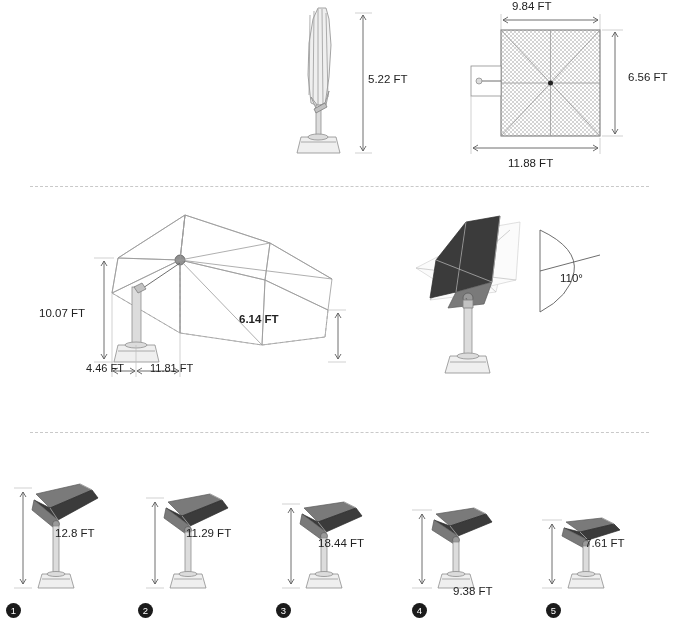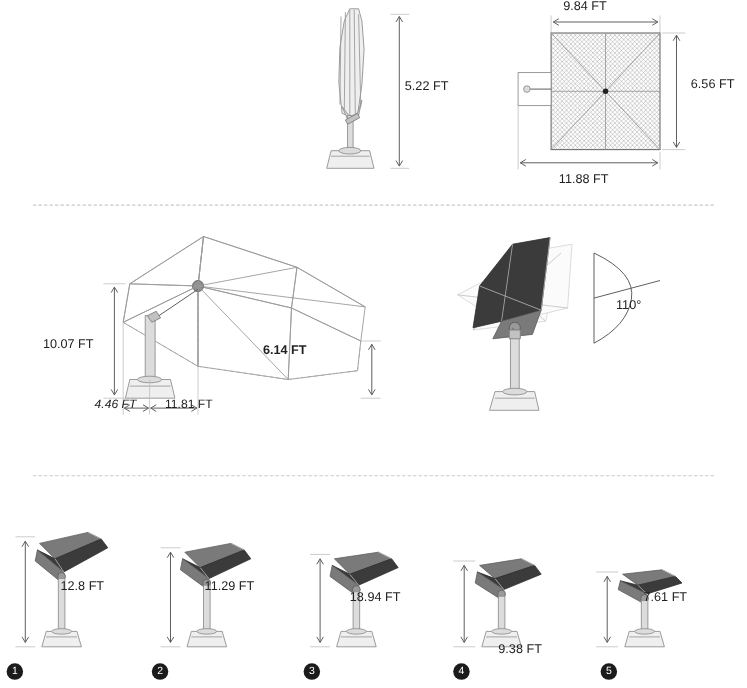--- a/index.html
+++ b/index.html
@@ -114,21 +114,21 @@
     <path class="ln-thin" d="M248 105 L266 105 M248 157 L266 157"></path>
     <path class="ln-dark" d="M258 108 L258 154"></path>
     <path class="ln-dark" d="M255 113 L258 108 L261 113 M255 149 L258 154 L261 149"></path>
 
     <path class="ln-thin" d="M32 88 L32 172 M56 140 L56 172 M100 128 L100 172"></path>
     <path class="ln-dark" d="M33 166 L55 166 M57 166 L99 166"></path>
     <path class="ln-dark" d="M38 163 L33 166 L38 169 M50 163 L55 166 L50 169 M62 163 L57 166 L62 169 M94 163 L99 166 L94 169"></path>
   </svg>
   <div class="abs lbl" style="left:39px;top:294px;margin-top:13px;">10.07 FT</div>
   <div class="abs lbl" style="left:239px;top:313px;font-weight:bold;">6.14 FT</div>
-  <div class="abs lbl-sm" style="left:86px;top:362px;font-style:italic;">4.46 FT</div>
+  <div class="abs lbl-sm" style="left:86px;top:362px;">4.46 FT</div>
   <div class="abs lbl-sm" style="left:150px;top:362px;">11.81 FT</div>
 
   <svg class="abs" style="left:400px;top:200px;" width="230" height="185">
 
     <path class="fill-ghost" d="M30 100 L52 52 L110 30 L96 92 Z"></path>
     <path class="fill-ghost" d="M16 68 L70 40 L110 30 L60 96 Z"></path>
     <path class="fill-ghost" d="M74 30 L120 22 L116 80 L66 92 Z"></path>
     <path class="ln-thin" d="M30 100 L110 30 M16 68 L116 80 M52 52 L96 92 M74 30 L66 92"></path>
 
     <path class="canopy-dk" d="M66 22 L100 16 L92 82 L56 92 Z"></path>
@@ -194,21 +194,21 @@
     <path class="ln-thin" d="M36 28 L44 38 M62 8 L74 14"></path>
     <circle cx="42" cy="42" r="3.5" fill="#9a9a9a" stroke="#5a5a5a" stroke-width=".7"></circle>
     <rect class="fill-m" x="39" y="44" width="6" height="36"></rect>
     <path class="fill-l" d="M28 80 L56 80 L60 94 L24 94 Z"></path>
     <path class="ln" d="M28 85 L56 85"></path>
     <ellipse class="fill-m" cx="42" cy="80" rx="9" ry="2.5"></ellipse>
     <path class="ln-thin" d="M0 10 L18 10 M0 94 L18 94"></path>
     <path class="ln-dark" d="M9 14 L9 90"></path>
     <path class="ln-dark" d="M6 19 L9 14 L12 19 M6 85 L9 90 L12 85"></path>
   </svg>
-  <div class="abs lbl" style="left:318px;top:537px;">18.94 FT</div>
+  <div class="abs lbl" style="left:318px;top:537px;">18.44 FT</div>
   <div class="abs num" style="left:276px;top:603px;">3</div>
 
   <svg class="abs" style="left:412px;top:500px;" width="110" height="96">
     <path class="canopy-md" d="M24 14 L62 8 L74 14 L38 26 Z"></path>
     <path class="canopy-dk" d="M22 20 L38 26 L74 14 L80 22 L46 36 Z"></path>
     <path class="canopy-md" d="M22 20 L46 36 L42 44 L20 30 Z"></path>
     <path class="ln-thin" d="M38 26 L46 36 M62 8 L74 14"></path>
     <circle cx="44" cy="40" r="3.5" fill="#9a9a9a" stroke="#5a5a5a" stroke-width=".7"></circle>
     <rect class="fill-m" x="41" y="42" width="6" height="32"></rect>
     <path class="fill-l" d="M30 74 L58 74 L62 88 L26 88 Z"></path>

